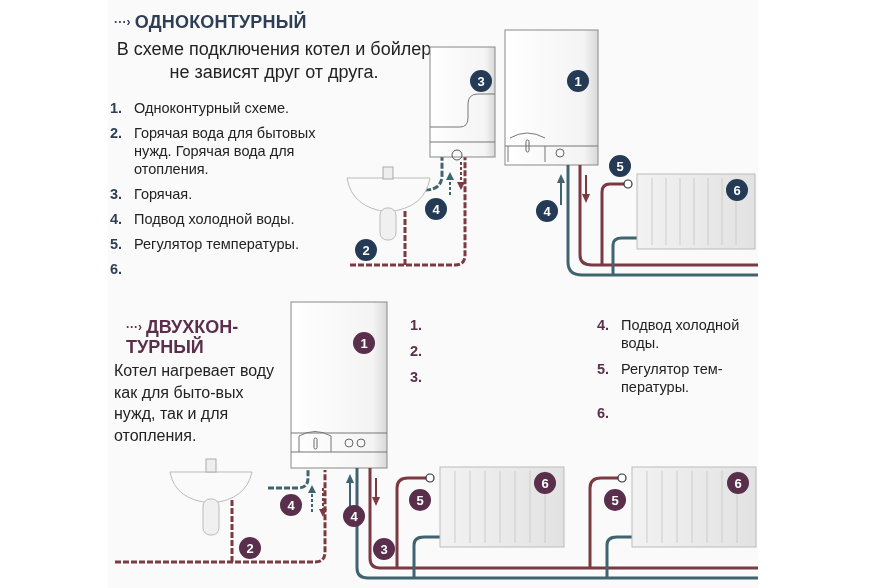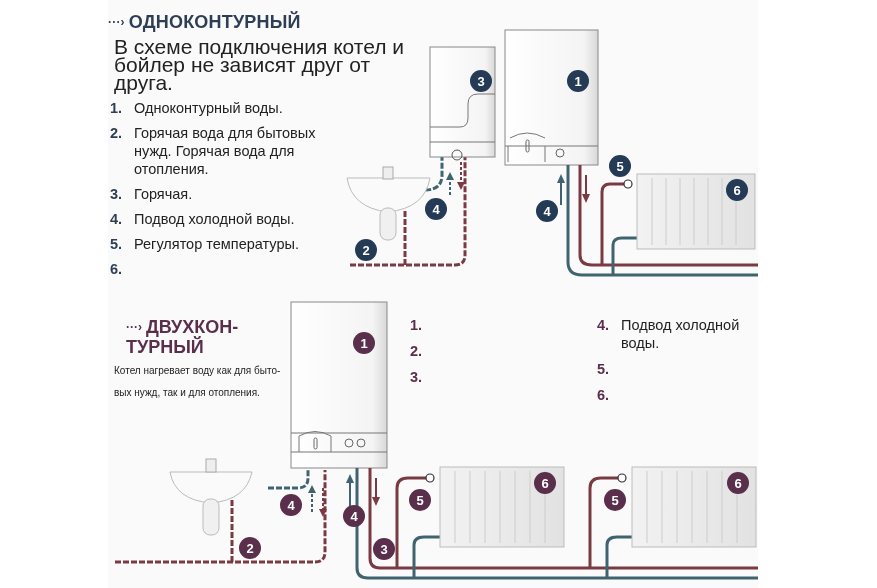--- a/index.html
+++ b/index.html
@@ -1,23 +1,23 @@
 <!DOCTYPE html>
 <html><head>
 <meta charset="utf-8">
 <style>
   html,body{margin:0;padding:0;background:#ffffff;}
   body{width:877px;height:588px;position:relative;overflow:hidden;font-family:"Liberation Sans",sans-serif;}
   .panel{position:absolute;left:108px;top:0;width:650px;height:588px;background:#fafafa;}
   .txt{position:absolute;color:#222;}
-  .head1{left:108px;top:12px;font-size:18px;font-weight:bold;color:#2e3f55;letter-spacing:0.2px;}
+  .head1{left:114px;top:12px;font-size:18px;font-weight:bold;color:#2e3f55;letter-spacing:0.2px;}
   .head2{left:126px;top:317px;font-size:18px;font-weight:bold;color:#5a2f4c;line-height:20px;width:150px;}
   .arrow-glyph{font-size:12px;margin-right:4px;vertical-align:2px;}
-  .intro1{left:114px;top:38px;font-size:21px;line-height:18px;width:320px;}
-  .intro2{left:114px;top:360px;font-size:10px;line-height:21.5px;width:170px;}
+  .intro1{left:114px;top:38px;font-size:18px;line-height:23px;width:320px;text-align:center;}
+  .intro2{left:114px;top:360px;font-size:16px;line-height:21.5px;width:170px;}
   .list{position:absolute;margin:0;padding:0;list-style:none;font-size:14.5px;color:#222;}
   .list li{display:flex;line-height:18px;}
   .list .num{width:24px;flex:none;font-weight:bold;}
   .l1{left:110px;top:99px;width:240px;}
   .l1 li{margin-bottom:7px;}
   .l1 .num{color:#2e3f55;}
   .l2{left:410px;top:316px;width:150px;}
   .l2 li{margin-bottom:8px;}
   .l2 .num{color:#5a2f4c;}
   .l3{left:597px;top:316px;width:160px;}
@@ -32,21 +32,21 @@
 <div class="panel"></div>
 
 <div class="txt head1">
   <span class="arrow-glyph">···›</span><span>ОДНОКОНТУРНЫЙ</span>
 </div>
 <div class="txt intro1">В схеме подключения котел и бойлер не зависят друг от друга.</div>
 
 <ul class="list l1">
   <li>
       <span class="num">1.</span>
-      <span>Одноконтурный воды.</span>
+      <span>Одноконтурный схеме.</span>
     </li>
   <li>
       <span class="num">2.</span>
       <span>Горячая вода для бытовых нужд. Горячая вода для отопления.</span>
     </li>
   <li>
       <span class="num">3.</span>
       <span>Горячая.</span>
     </li>
   <li>
@@ -78,20 +78,21 @@
       <span class="num">3.</span>
     </li>
 </ul>
 <ul class="list l3">
   <li>
       <span class="num">4.</span>
       <span>Подвод холодной воды.</span>
     </li>
   <li>
       <span class="num">5.</span>
+      <span>Регулятор тем-пературы.</span>
     </li>
   <li>
       <span class="num">6.</span>
     </li>
 </ul>
 
 <svg class="diagram" width="877" height="588" viewBox="0 0 877 588">
   <defs>
     <linearGradient id="unitGrad" x1="0" x2="1">
       <stop offset="0" stop-color="#ffffff"></stop>

